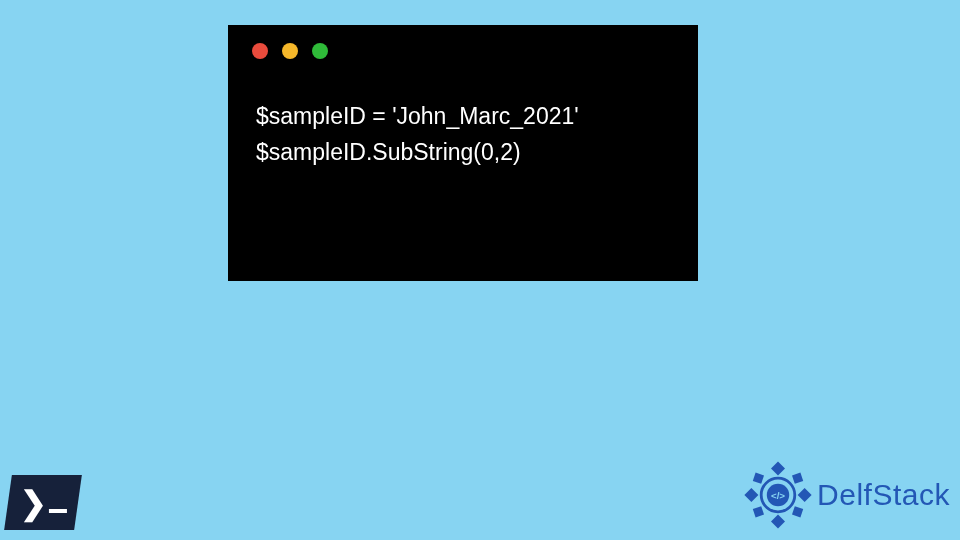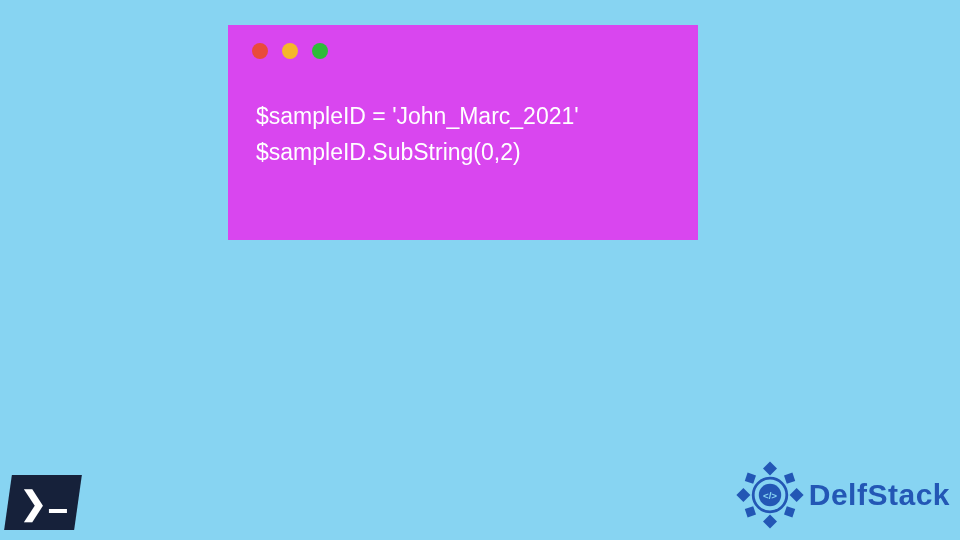--- a/index.html
+++ b/index.html
@@ -7,22 +7,22 @@
   body {
     background: #87d4f2;
     font-family: -apple-system, BlinkMacSystemFont, "Segoe UI", Arial, sans-serif;
     position: relative;
   }
   .code-window {
     position: absolute;
     left: 228px;
     top: 25px;
     width: 470px;
-    height: 215px;
-    background: #d946ef;
+    height: 256px;
+    background: #000000;
   }
   .titlebar {
     display: flex;
     gap: 14px;
     padding: 18px 24px 10px 24px;
   }
   .dot {
     width: 16px;
     height: 16px;
     border-radius: 50%;
@@ -82,21 +82,21 @@
     width: 70px;
     height: 70px;
     position: relative;
     display: flex;
     align-items: center;
     justify-content: center;
   }
   .delf-badge svg { display: block; }
   .delf-text {
     font-size: 30px;
-    font-weight: 700;
+    font-weight: 400;
     color: #2357b5;
     letter-spacing: 0.5px;
   }
 </style>
 </head>
 <body>
 
 <div class="code-window">
   <div class="titlebar">
     <div class="dot red"></div>

